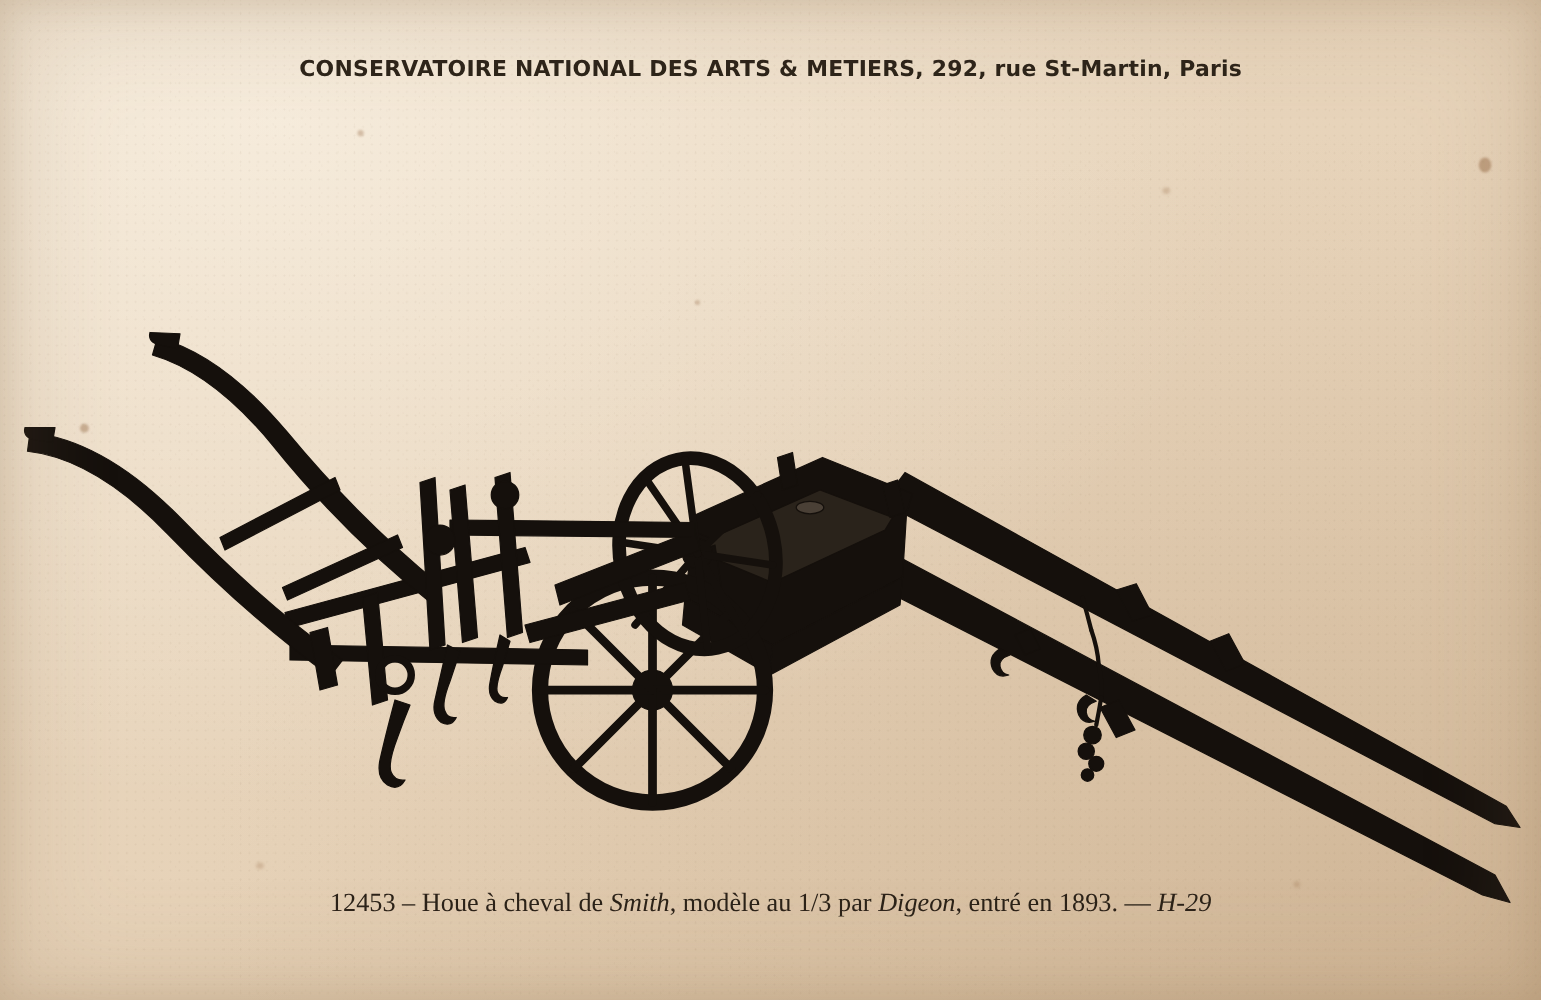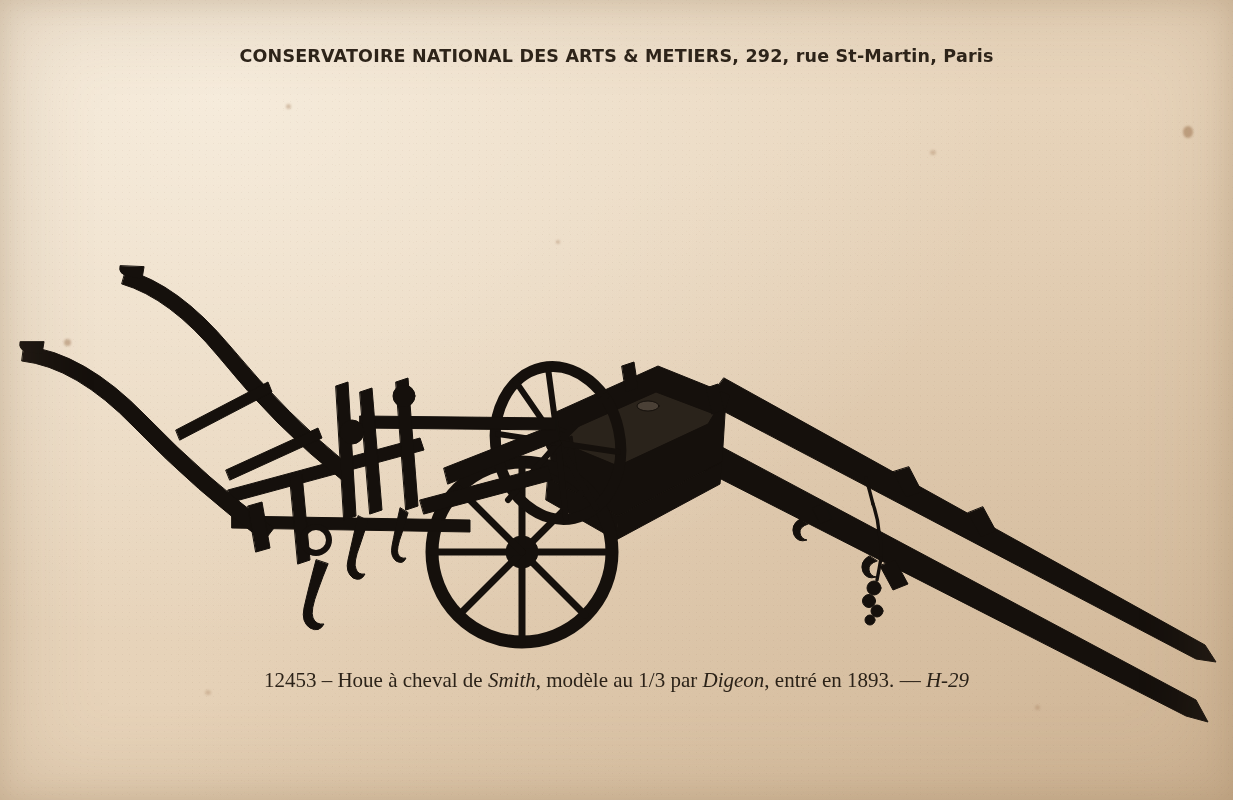--- a/index.html
+++ b/index.html
@@ -61,21 +61,21 @@
     text-align: center;
     font-family: "DejaVu Sans", sans-serif;
     font-weight: 700;
     font-size: 17.5px;
     letter-spacing: 0.2px;
     color: #2b2218;
     white-space: nowrap;
   }
   .caption-line {
     position: absolute;
-    top: 668px;
+    top: 710px;
     left: 0;
     width: 1233px;
     text-align: center;
     font-family: "Liberation Serif", serif;
     font-size: 21px;
     color: #2b2218;
     white-space: nowrap;
   }
   .caption-line .it { font-style: italic; }
 

